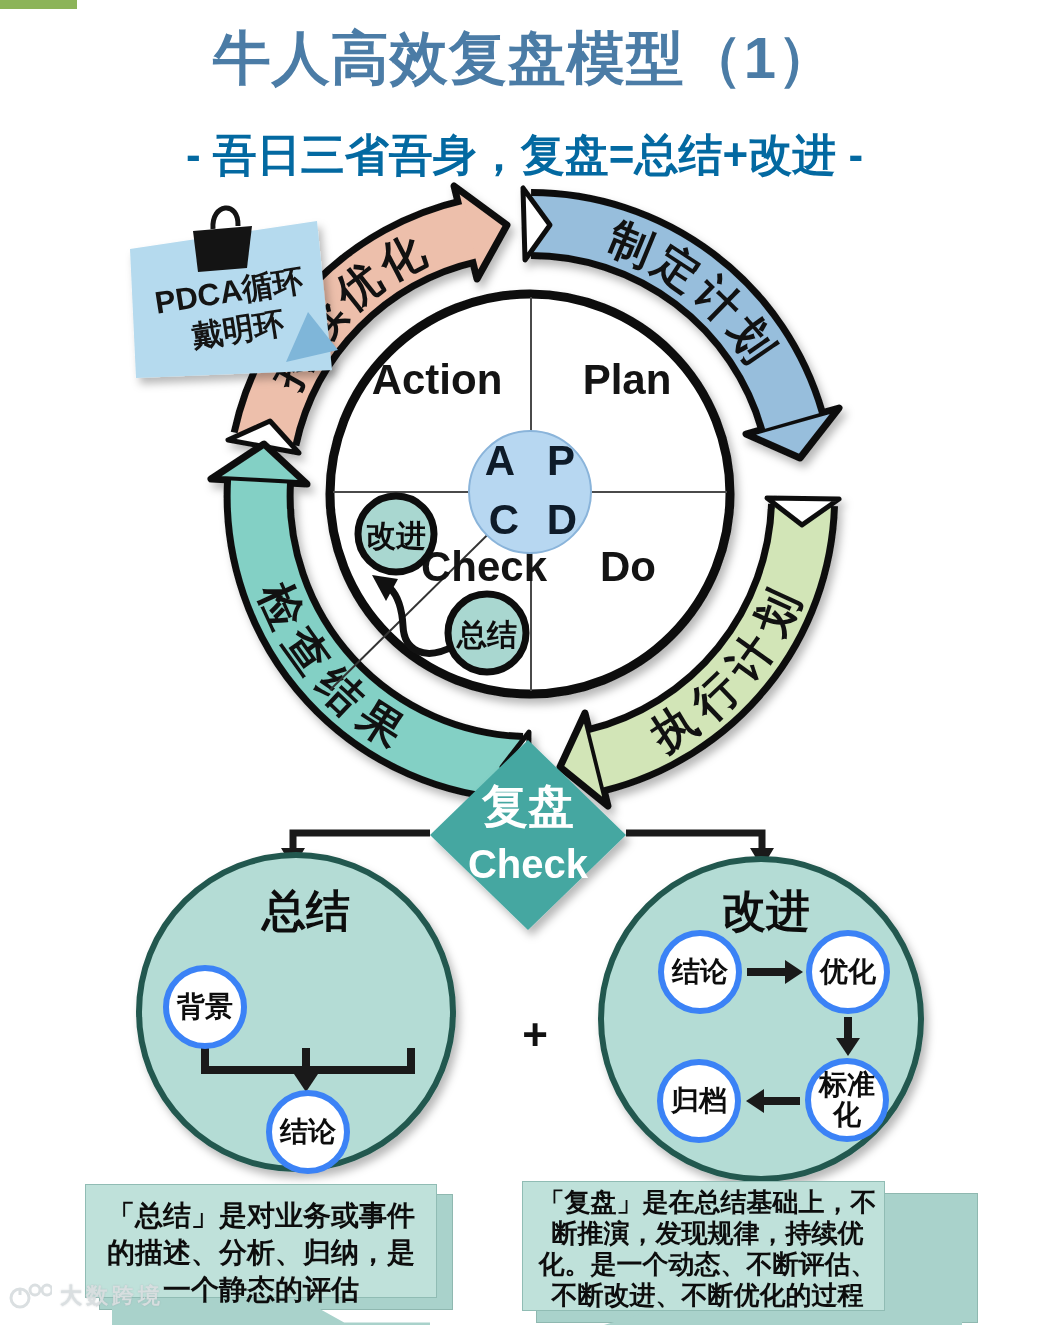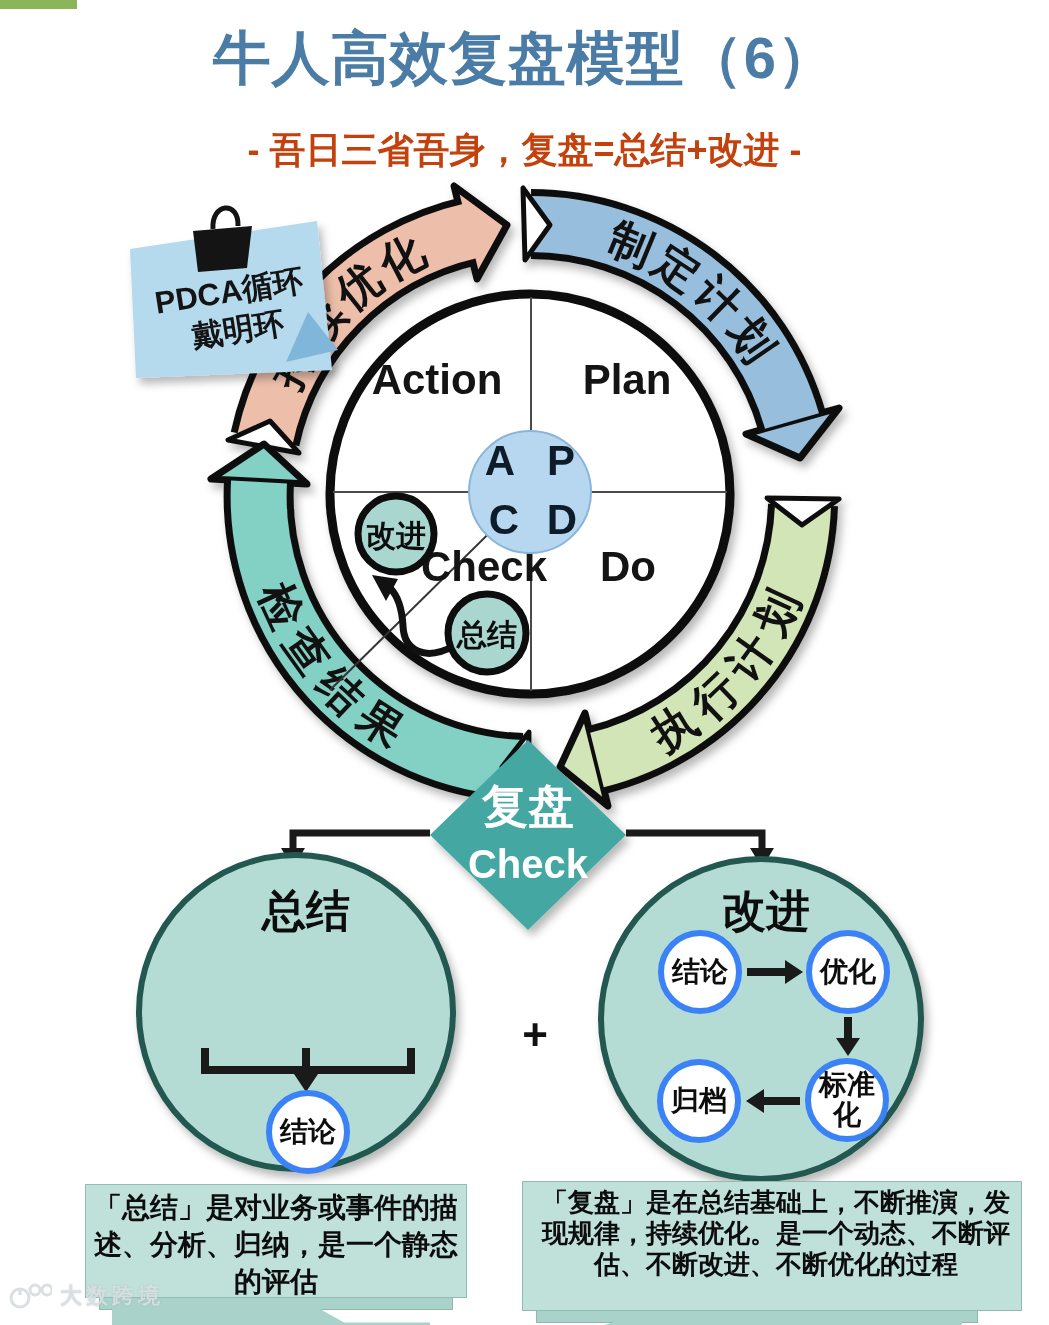--- a/index.html
+++ b/index.html
@@ -9,21 +9,21 @@
     font-family:"Liberation Sans","DejaVu Sans",sans-serif;
   }
   .abs{position:absolute;}
   #corner-bar{left:0;top:0;width:77px;height:9px;background:#8cb459;z-index:3;}
   #main-title{
     left:0;top:20px;width:100%;text-align:center;
     font-size:58px;font-weight:bold;color:#4b7ca6;letter-spacing:1px;z-index:3;
   }
   #sub-title{
     left:0;top:126px;width:100%;text-align:center;
-    font-size:36px;font-weight:bold;color:#c2410c;z-index:3;
+    font-size:44px;font-weight:bold;color:#0369a1;z-index:3;
   }
   #diagram-svg{left:0;top:0;z-index:1;}
   .group-title{
     width:170px;text-align:center;font-size:44px;font-weight:bold;color:#0d0d0d;z-index:2;
   }
   #summary-title{left:221px;top:882px;}
   #improve-title{left:681px;top:882px;}
   .node{
     width:84px;height:84px;box-sizing:border-box;border:6px solid #3b82f6;border-radius:50%;
     background:#ffffff;display:flex;align-items:center;justify-content:center;
@@ -31,42 +31,42 @@
   }
   #plus-sign{
     left:508px;top:1008px;width:54px;height:54px;text-align:center;line-height:54px;
     font-size:44px;font-weight:bold;color:#111;z-index:2;
   }
   .sheet{background:#a9d2cb;border:1px solid #8fb8b0;z-index:1;}
   .caption{
     box-sizing:border-box;background:#bfe1da;border:1px solid #90bcb4;
     font-weight:bold;color:#0d0d0d;text-align:center;z-index:2;
   }
-  #caption-left{left:85px;top:1184px;width:382px;height:114px;font-size:28px;line-height:37px;padding:4px 8px 0 8px;}
-  #caption-right{left:522px;top:1181px;width:500px;height:130px;font-size:26px;line-height:31px;padding:5px 4px 0 12px;}
+  #caption-left{left:85px;top:1184px;width:352px;height:114px;font-size:28px;line-height:37px;padding:12px 8px 0 8px;}
+  #caption-right{left:522px;top:1181px;width:363px;height:130px;font-size:26px;line-height:31px;padding:5px 4px 0 12px;}
   #sheet-back-left{left:99px;top:1194px;width:352px;height:114px;}
   #sheet-low-left{left:112px;top:1294px;width:318px;height:31px;border:none;
     clip-path:polygon(0 18%,60% 18%,73% 92%,100% 92%,100% 100%,0 100%);}
   #sheet-back-right{left:536px;top:1193px;width:440px;height:128px;}
   #sheet-low-right{left:604px;top:1296px;width:358px;height:29px;border:none;
     clip-path:polygon(0 100%,24% 12%,100% 12%,100% 100%);}
   #watermark{
     left:8px;top:1281px;display:flex;align-items:center;gap:8px;z-index:4;
     color:#d9dee0;opacity:0.95;
   }
   #watermark .wm-text{font-size:22px;font-weight:bold;letter-spacing:4px;
     text-shadow:0 0 2px rgba(140,150,155,0.45);}
 </style>
 </head>
 <body>
 
 <div id="stage">
 
   <div id="corner-bar" class="abs"></div>
-  <div id="main-title" class="abs">牛人高效复盘模型（6）</div>
+  <div id="main-title" class="abs">牛人高效复盘模型（1）</div>
   <div id="sub-title" class="abs">- 吾日三省吾身，复盘=总结+改进 -</div>
 
   <svg id="diagram-svg" class="abs" width="1049" height="1325" viewBox="0 0 1049 1325">
     <defs>
       <filter id="ds" x="-25%" y="-25%" width="150%" height="150%">
         <feDropShadow dx="4" dy="6" stdDeviation="4" flood-color="#000000" flood-opacity="0.28"></feDropShadow>
       </filter>
       <path id="tp-arc0" d="M272,412 A272,272 0 0 1 456,235" fill="none"></path>
       <path id="tp-arc1" d="M559,226 A272,272 0 0 1 790,412" fill="none"></path>
       <path id="tp-arc2" d="M606,757 A272,272 0 0 0 800,534" fill="none"></path>
@@ -166,20 +166,21 @@
     <polygon points="785,960 785,984 803,972" fill="#1a1a1a"></polygon>
     <line x1="848" y1="1017" x2="848" y2="1040" stroke="#1a1a1a" stroke-width="8"></line>
     <polygon points="836,1038 860,1038 848,1056" fill="#1a1a1a"></polygon>
     <line x1="800" y1="1101" x2="762" y2="1101" stroke="#1a1a1a" stroke-width="8"></line>
     <polygon points="764,1089 764,1113 746,1101" fill="#1a1a1a"></polygon>
   </svg>
 
   <div id="summary-title" class="abs group-title">总结</div>
   <div id="improve-title" class="abs group-title">改进</div>
 
+  <div class="abs node" style="left:163px;top:965px;">背景</div>
   <div class="abs node" style="left:266px;top:1090px;">结论</div>
 
   <div class="abs node" style="left:658px;top:930px;">结论</div>
   <div class="abs node" style="left:806px;top:930px;">优化</div>
   <div class="abs node" style="left:657px;top:1059px;">归档</div>
   <div class="abs node" style="left:805px;top:1058px;">标准化</div>
 
   <div id="plus-sign" class="abs">+</div>
 
   <div id="sheet-back-left" class="abs sheet"></div>

